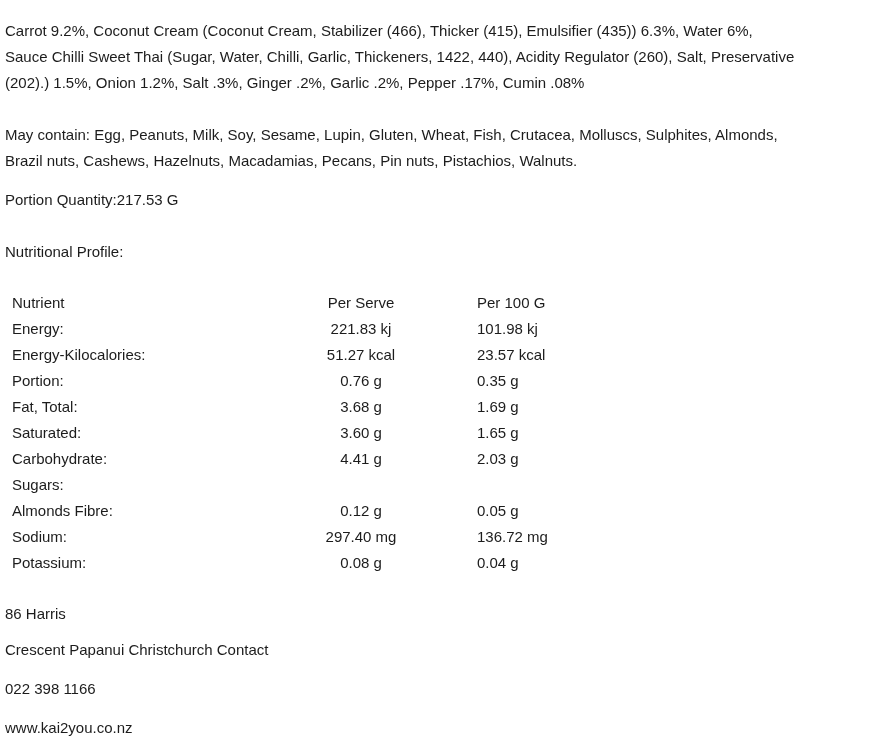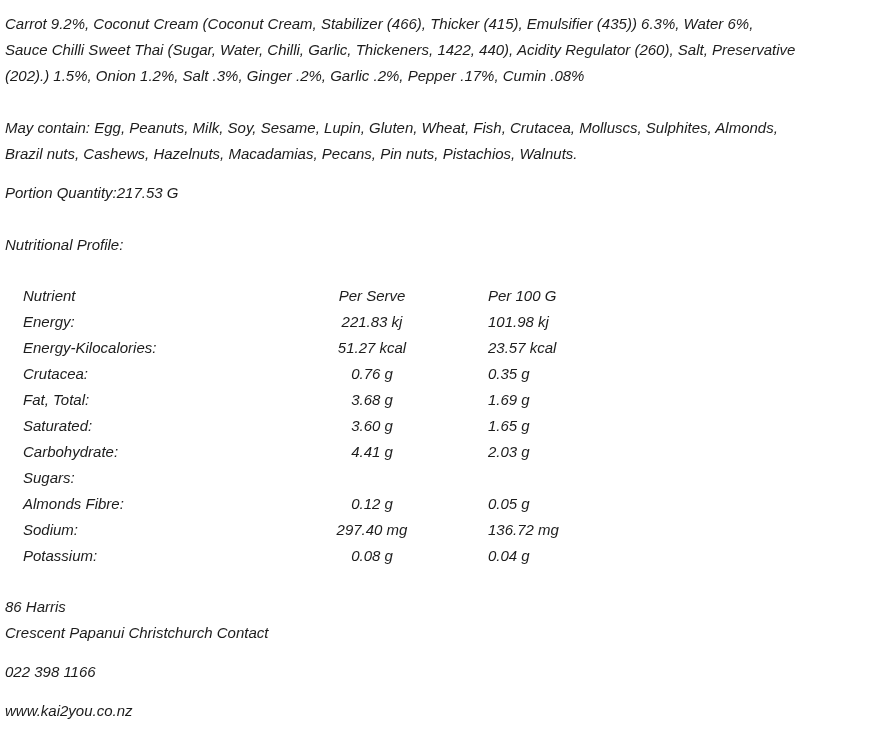--- a/index.html
+++ b/index.html
@@ -7,34 +7,33 @@
     padding: 0;
     background: #ffffff;
     overflow: hidden;
   }
   .page {
     position: relative;
     width: 870px;
     height: 740px;
     background: #ffffff;
     box-sizing: border-box;
-    padding: 11px 4px 0 5px;
+    padding: 18px 4px 0 5px;
     color: #1c1c1c;
     font-family: "Liberation Sans", "DejaVu Sans", sans-serif;
     font-size: 15px;
     line-height: 26px;
-    font-style: italic;
   }
   .line { white-space: nowrap; }
   .block { margin: 0; }
   .mb26 { margin-bottom: 26px; }
   .mb25 { margin-bottom: 25px; }
   .mb13 { margin-bottom: 13px; }
-  .mb10 { }
-  .ntable { margin-left: 18px; }
+  .mb10 { margin-bottom: 10px; }
+  .ntable { margin-left: 7px; }
   .trow { display: flex; }
   .trow .c1 { width: 233px; flex: 0 0 233px; white-space: nowrap; }
   .trow .c2 { width: 232px; flex: 0 0 232px; white-space: nowrap; text-align: center; }
   .trow .c3 { flex: 1 1 auto; white-space: nowrap; }
 </style>
 </head>
 <body>
 
 <div class="page">
 
@@ -63,21 +62,21 @@
       <div class="c1">Energy:</div>
       <div class="c2">221.83 kj</div>
       <div class="c3">101.98 kj</div>
     </div>
     <div class="trow">
       <div class="c1">Energy-Kilocalories:</div>
       <div class="c2">51.27 kcal</div>
       <div class="c3">23.57 kcal</div>
     </div>
     <div class="trow">
-      <div class="c1">Crutacea:</div>
+      <div class="c1">Portion:</div>
       <div class="c2">0.76 g</div>
       <div class="c3">0.35 g</div>
     </div>
     <div class="trow">
       <div class="c1">Fat, Total:</div>
       <div class="c2">3.68 g</div>
       <div class="c3">1.69 g</div>
     </div>
     <div class="trow">
       <div class="c1">Saturated:</div>

